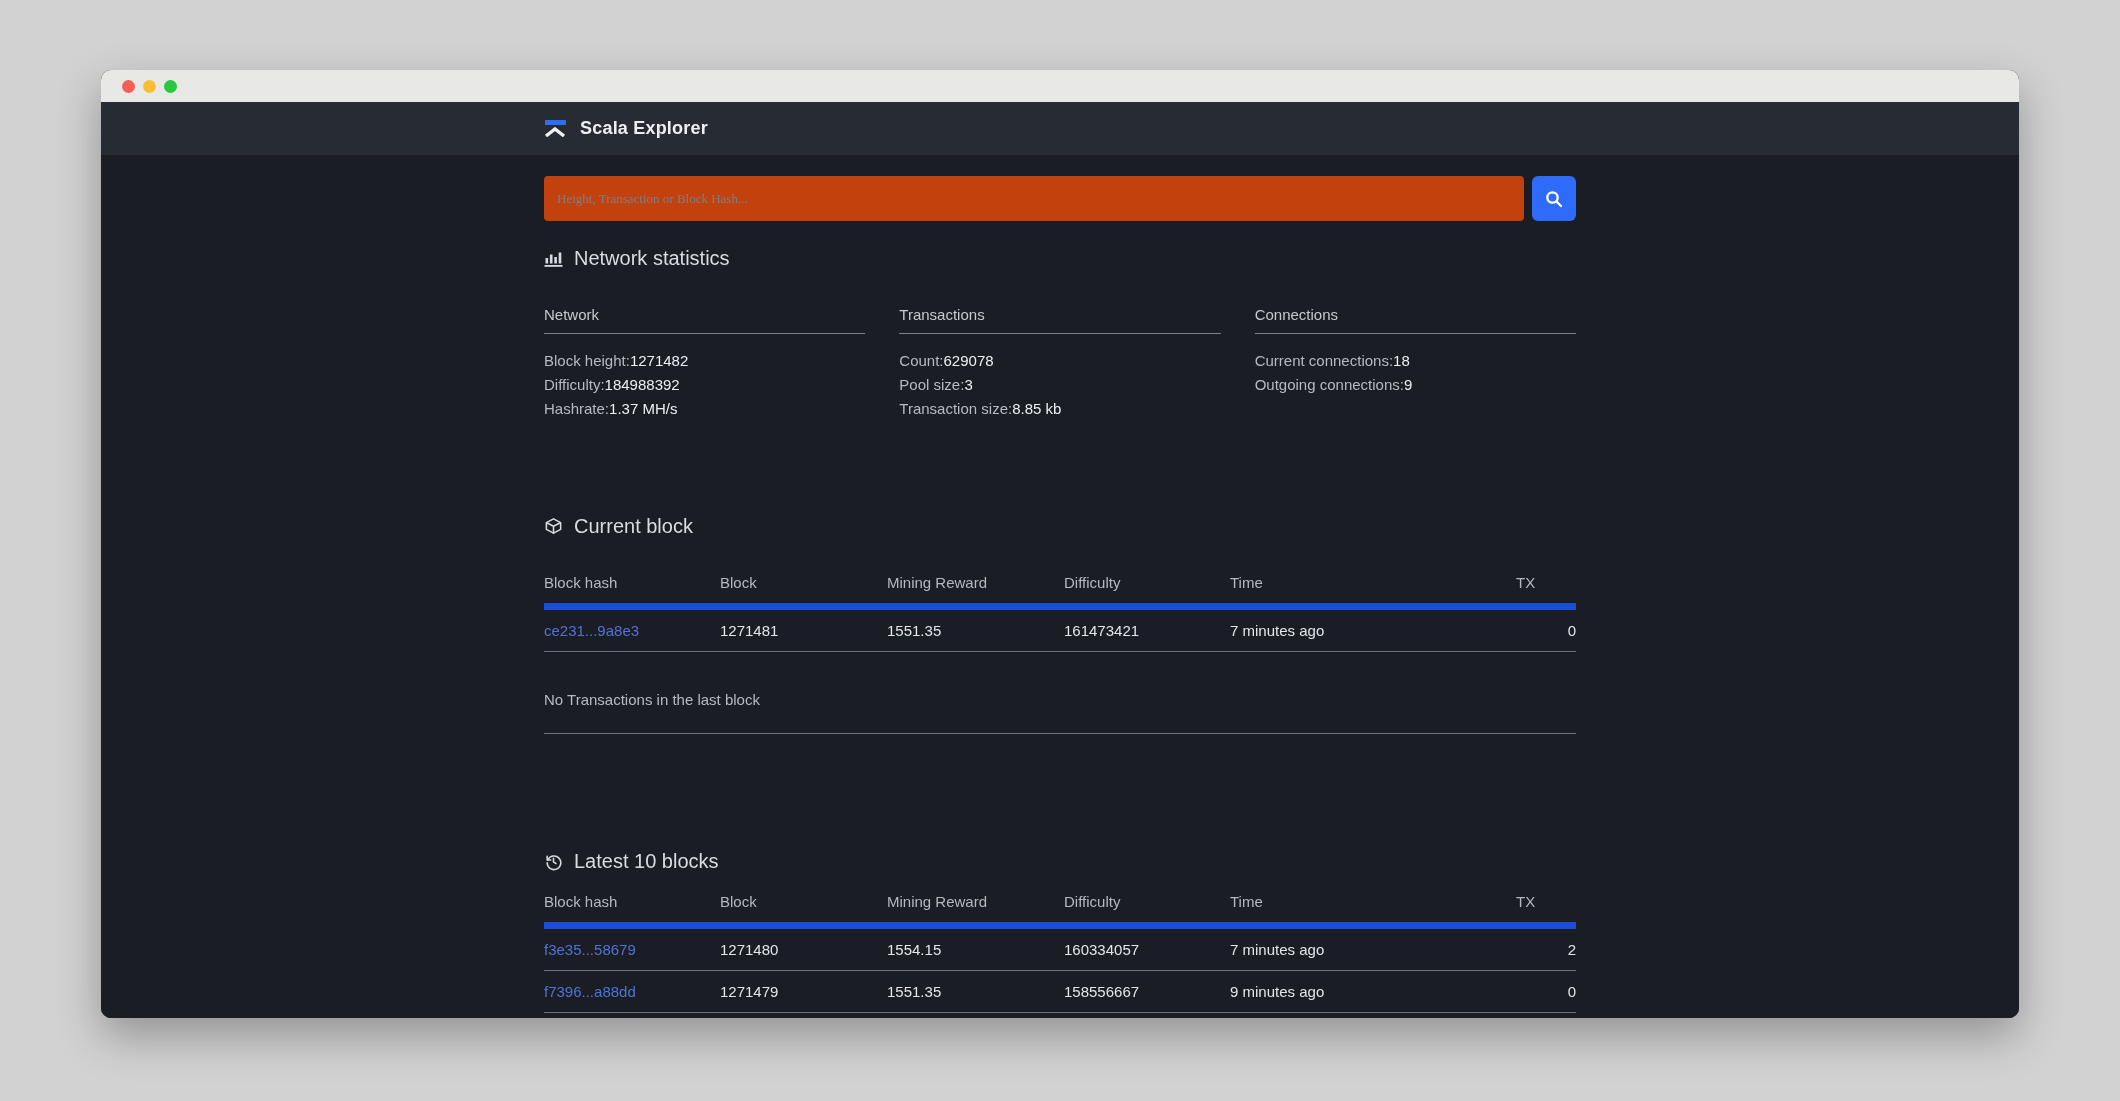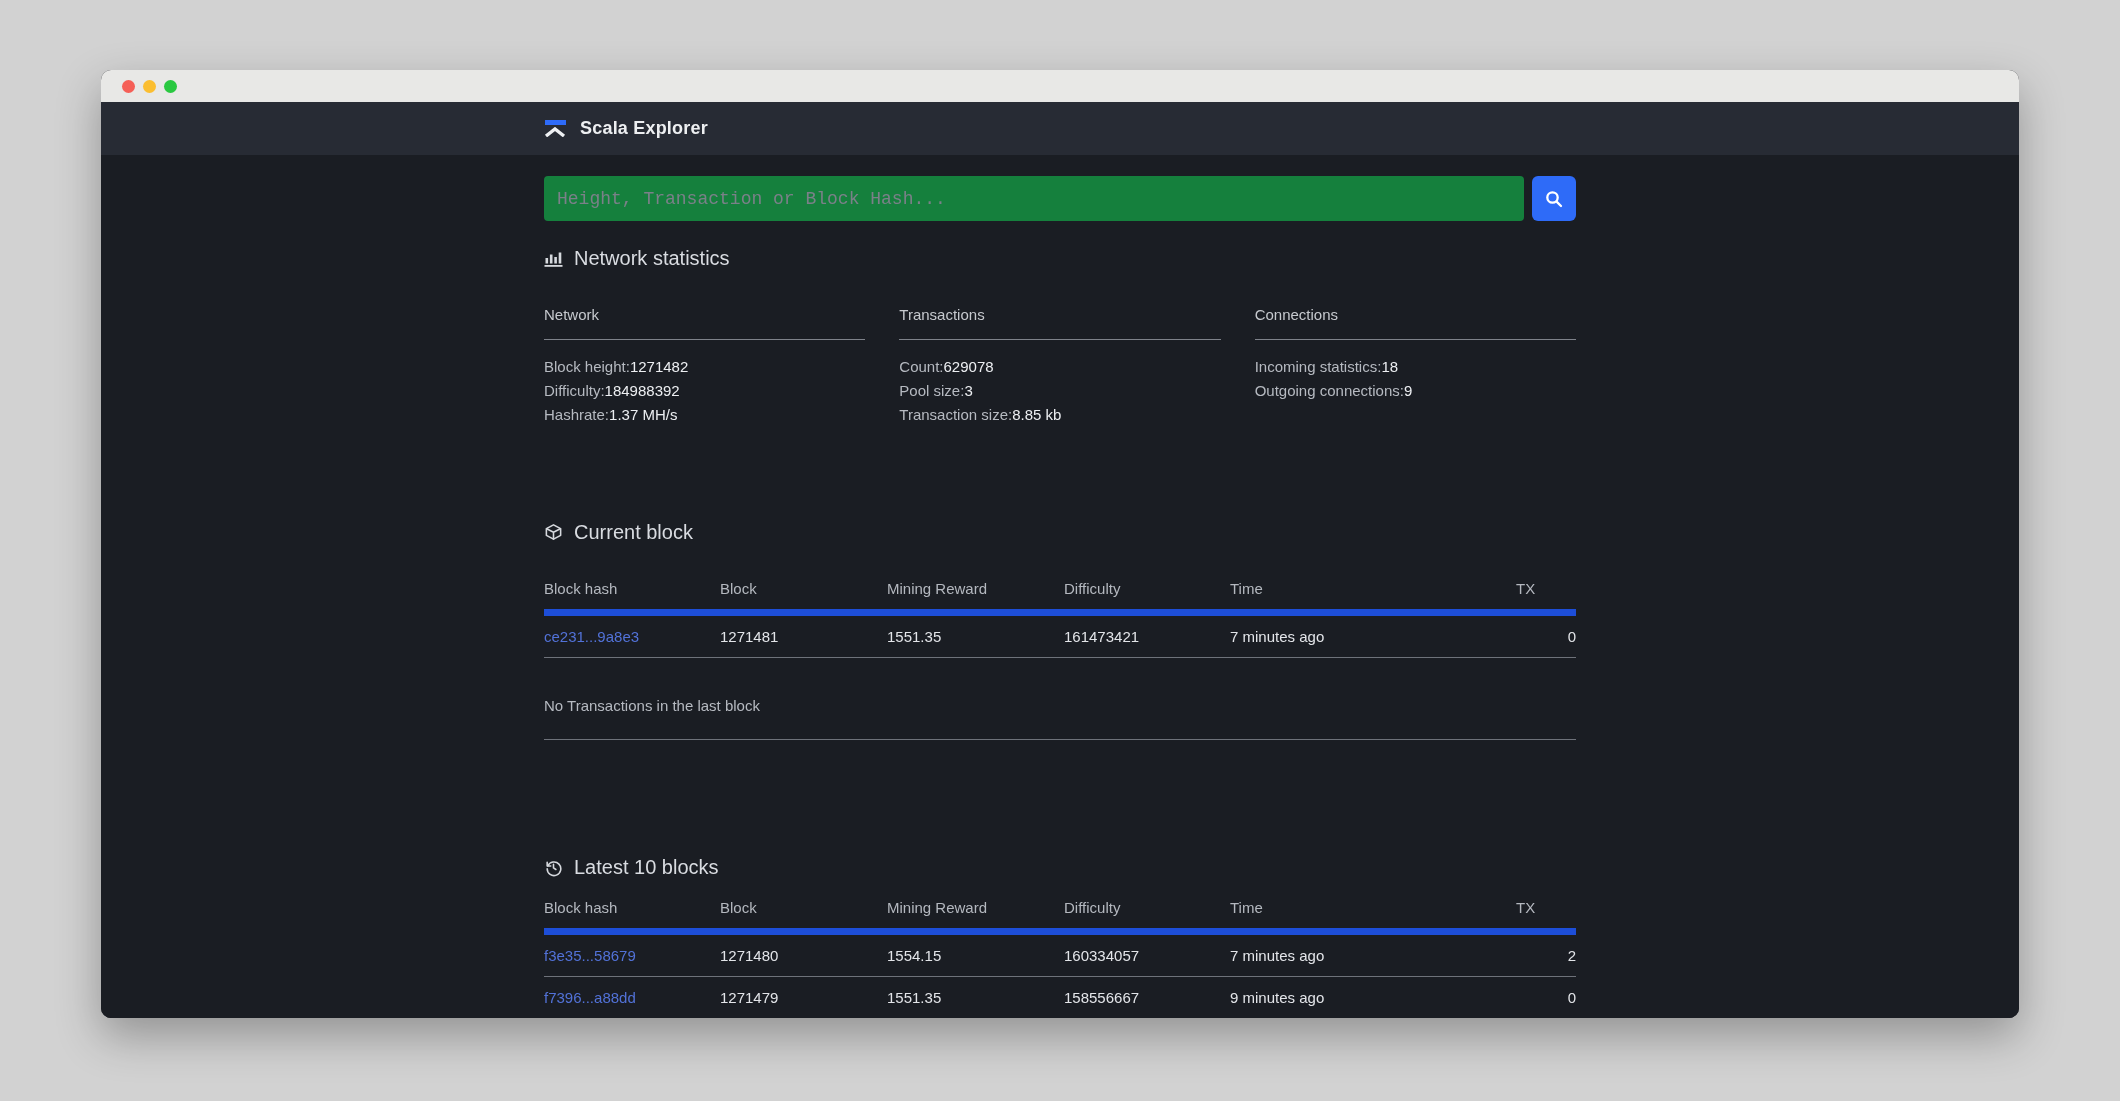--- a/index.html
+++ b/index.html
@@ -29,23 +29,23 @@
   .container { width: 1032px; margin: 0 auto; }
   .navbar .container { display: flex; align-items: center; height: 100%; }
   .logo { display: flex; flex-direction: column; align-items: center; margin-right: 14px; width: 22px; }
   .logo-bar { width: 21px; height: 5px; background: #2e6bf8; margin-bottom: 2px; }
   .brand { color: #edeff1; font-size: 18px; font-weight: 700; letter-spacing: .2px; }
 
   .page-body { background: #1a1d23; height: 863px; overflow: hidden; }
 
   .search-row { display: flex; margin-top: 21px; }
   .search-input {
-    flex: 1; height: 45px; background: #15803d; border: none; outline: none;
-    border-radius: 4px; color: #d8dade; padding: 0 13px; font-size: 18px;
-    font-family: Liberation Mono, monospace;
+    flex: 1; height: 45px; background: #c2410c; border: none; outline: none;
+    border-radius: 4px; color: #d8dade; padding: 0 13px; font-size: 13px;
+    font-family: Liberation Serif, serif;
   }
   .search-input::placeholder { color: #7b8089; }
   .search-btn {
     width: 44px; height: 45px; margin-left: 8px; background: #2e6bf8;
     border: none; border-radius: 6px; display: flex; align-items: center;
     justify-content: center; cursor: pointer; padding: 0;
   }
 
   .section-header {
     display: flex; align-items: center; gap: 11px;
@@ -55,21 +55,21 @@
   .icon-stroke { stroke: #d6d9de; fill: none; stroke-width: 2; stroke-linecap: round; stroke-linejoin: round; }
   .icon-fill { fill: #d6d9de; }
 
   .section-stats   { margin-top: 23px; }
   .section-current { margin-top: 91px; }
   .section-latest  { margin-top: 113px; }
 
   .stats-grid { display: grid; grid-template-columns: 1fr 1fr 1fr; column-gap: 34px; margin-top: 33px; }
   .stat-col-title {
     color: #c6c9ce; font-size: 15px; line-height: 20px;
-    padding-bottom: 14px; border-bottom: 1px solid #7e828a;
+    padding-bottom: 8px; border-bottom: 1px solid #7e828a;
   }
   .stat-rows { margin-top: 15px; }
   .stat-row { display: flex; justify-content: flex-start; font-size: 15px; line-height: 24px; }
   .stat-label { color: #b6bac1; }
   .stat-value { color: #edeff2; }
 
   table.data-table { width: 100%; border-collapse: collapse; font-size: 15px; table-layout: fixed; }
   .tbl-current { margin-top: 34px; }
   .tbl-latest  { margin-top: 18px; }
   table.data-table th {
@@ -169,21 +169,21 @@
                 <span class="stat-label">Transaction size:</span>
                 <span class="stat-value">8.85 kb</span>
               </div>
             </div>
           </div>
 
           <div class="stat-col">
             <div class="stat-col-title">Connections</div>
             <div class="stat-rows">
               <div class="stat-row">
-                <span class="stat-label">Incoming statistics:</span>
+                <span class="stat-label">Current connections:</span>
                 <span class="stat-value">18</span>
               </div>
               <div class="stat-row">
                 <span class="stat-label">Outgoing connections:</span>
                 <span class="stat-value">9</span>
               </div>
             </div>
           </div>
         </div>
       </div>

